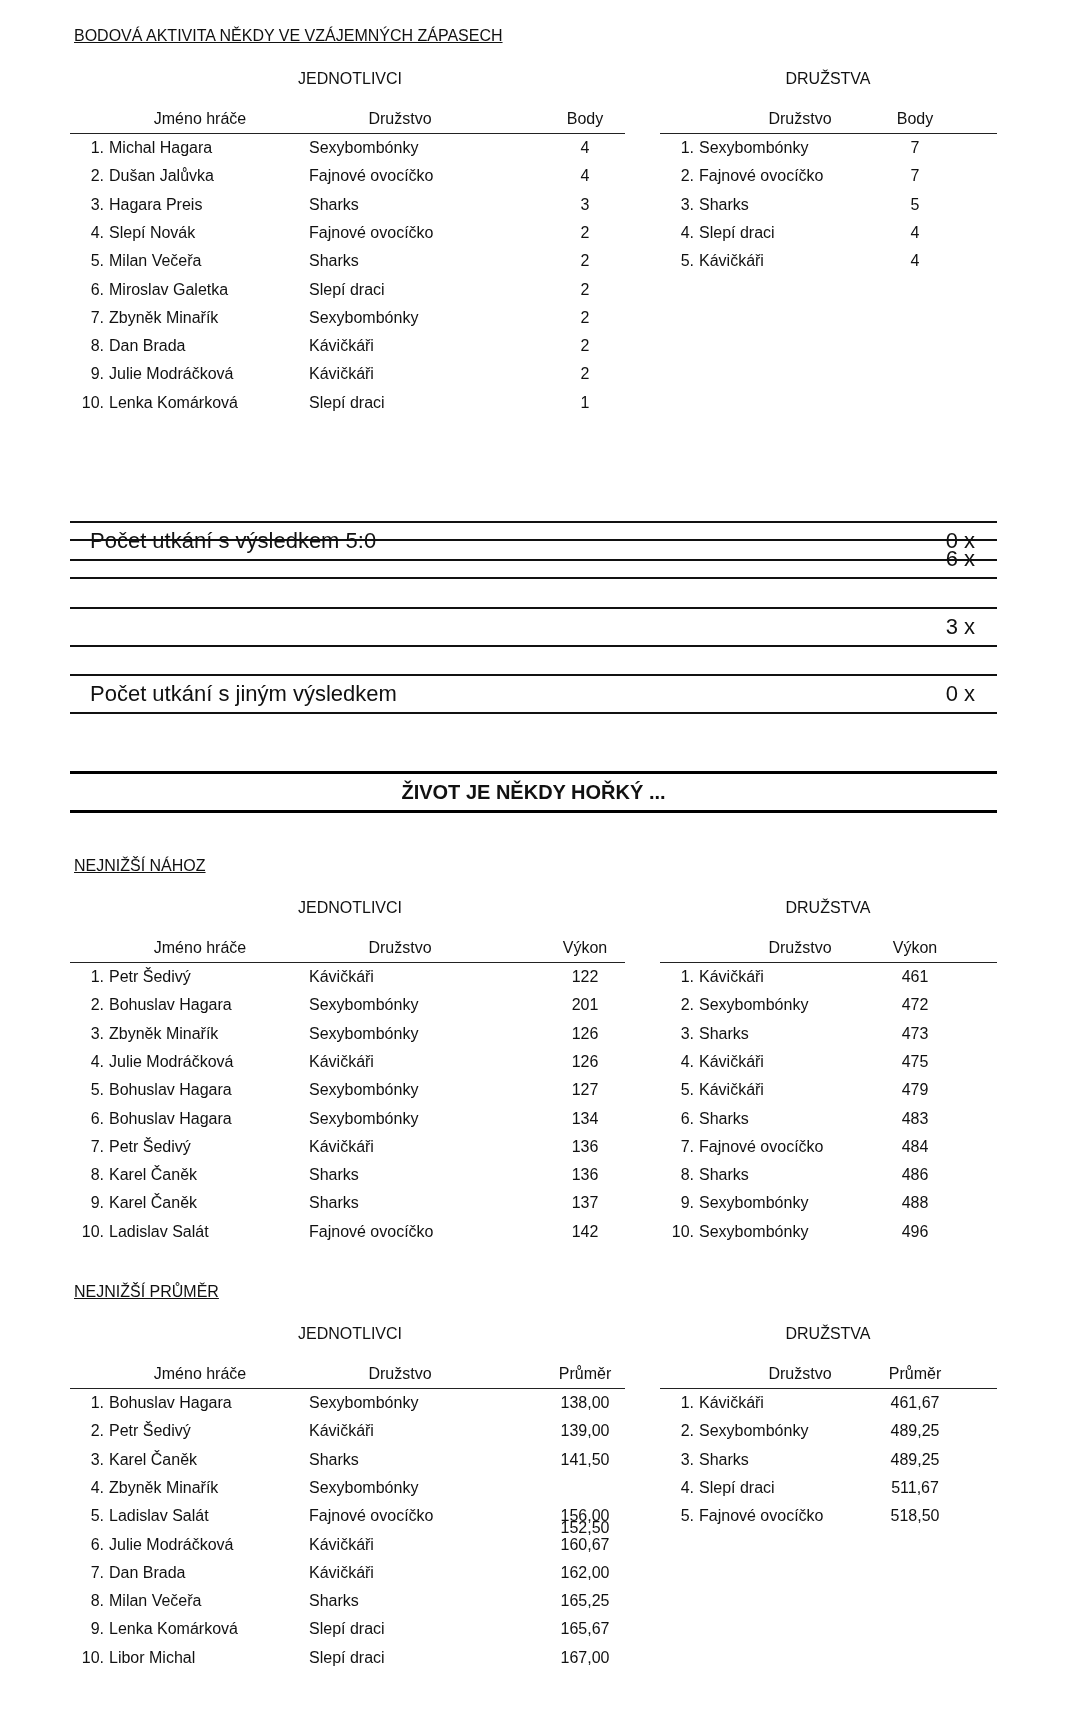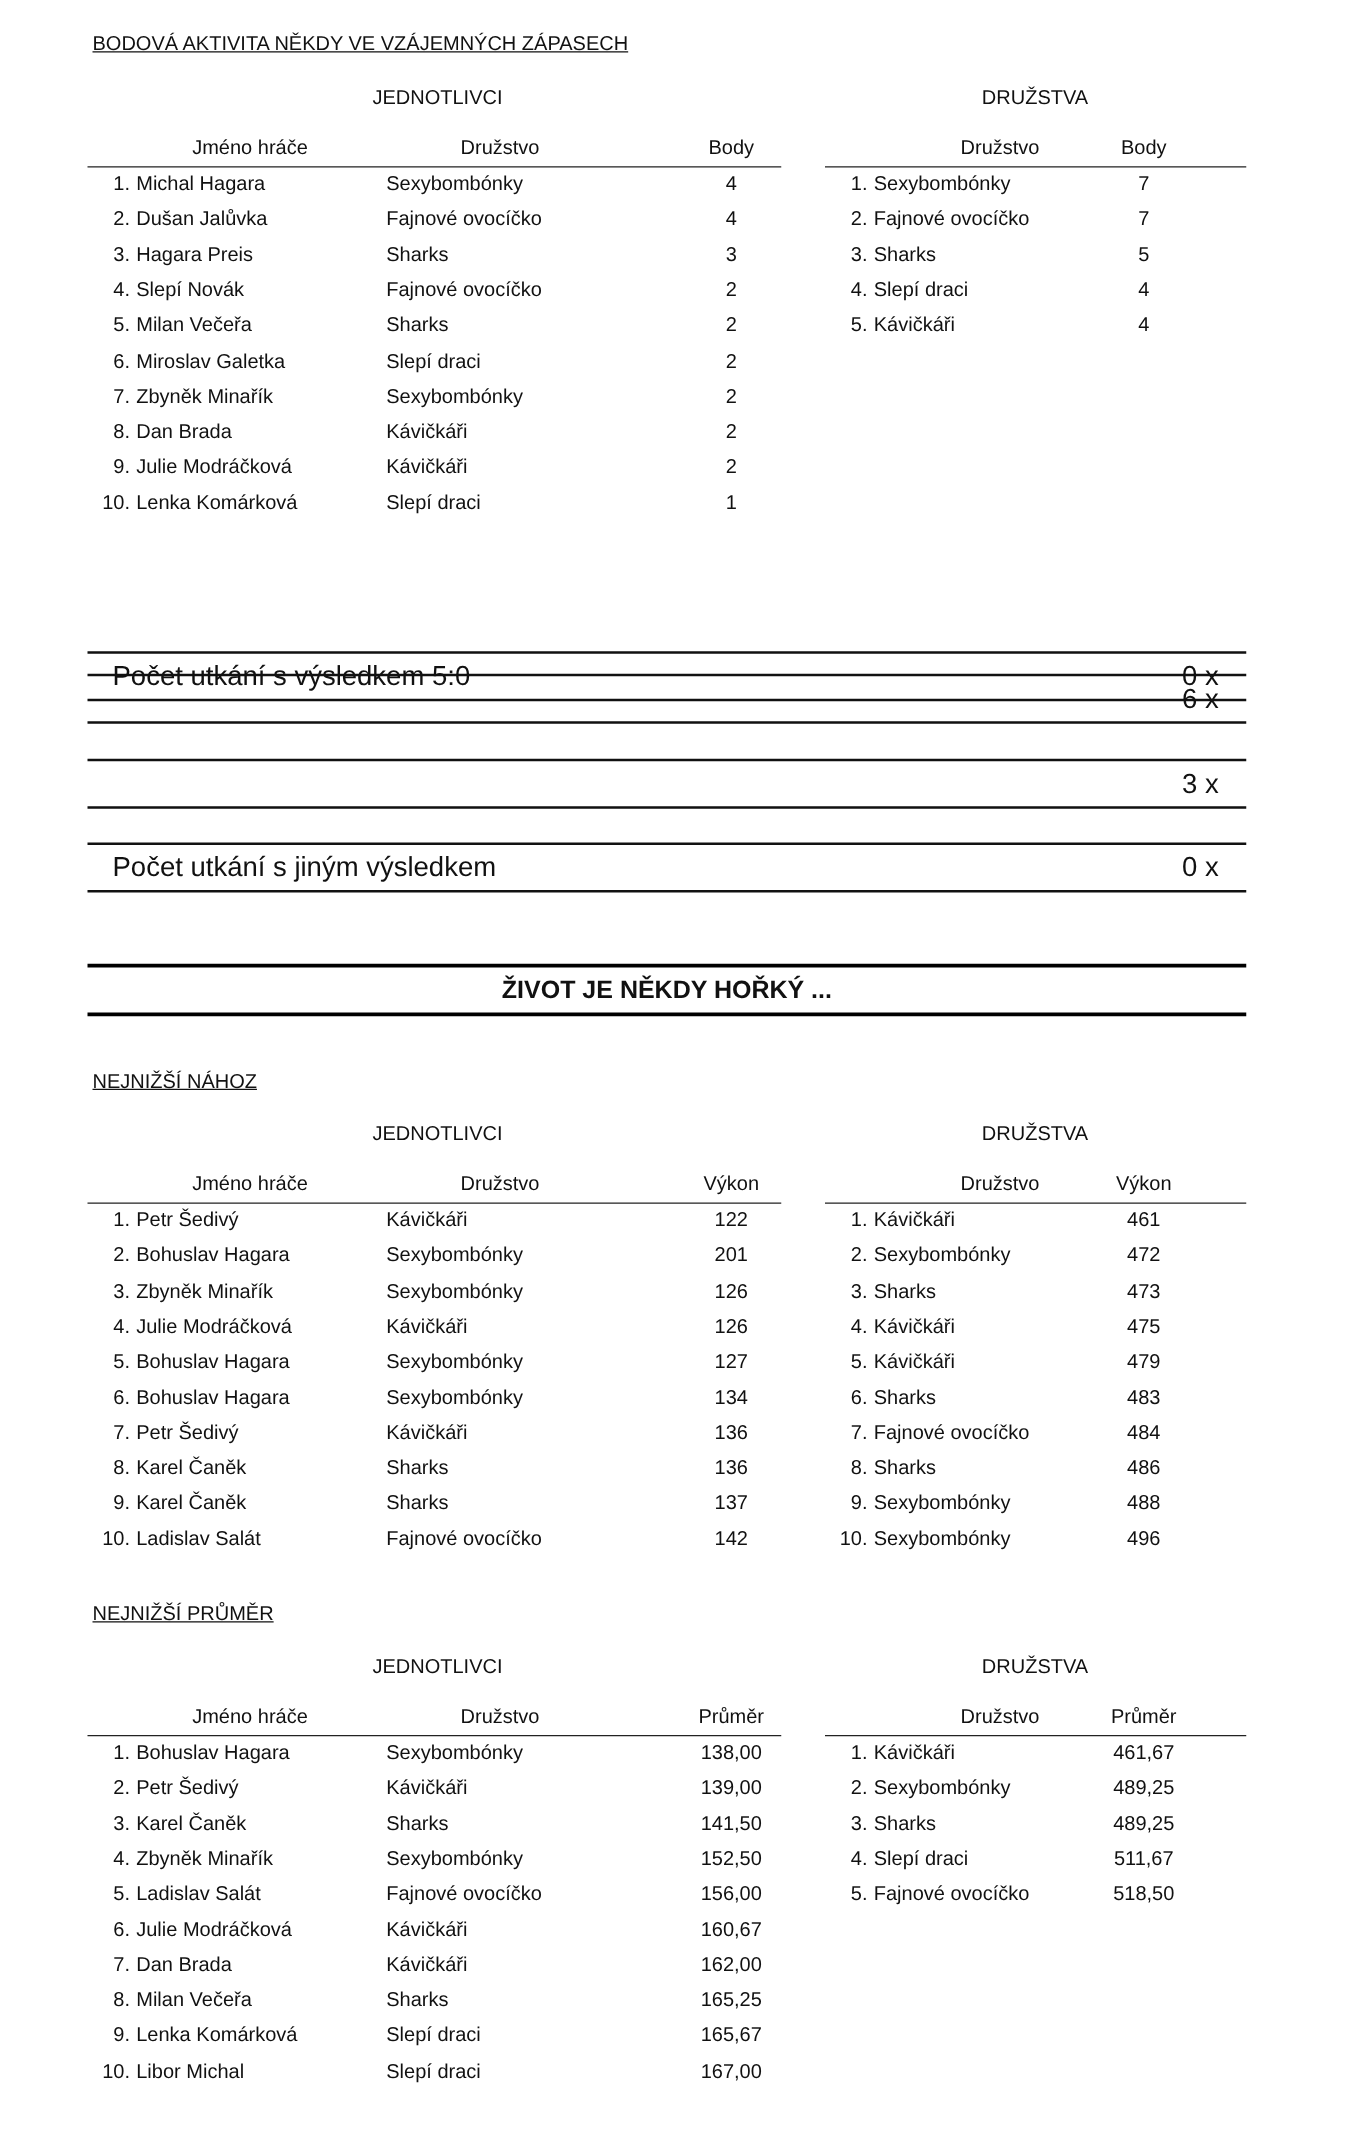--- a/index.html
+++ b/index.html
@@ -304,21 +304,21 @@
     <div class="row" style="top:190.6px;">
       <span class="rank" style="left:0; width:34px;">3.</span>
       <span class="name" style="left:39px;">Karel Čaněk</span>
       <span class="team" style="left:239px;">Sharks</span>
       <span class="val" style="left:475px; width:80px;">141,50</span>
     </div>
     <div class="row" style="top:218.9px;">
       <span class="rank" style="left:0; width:34px;">4.</span>
       <span class="name" style="left:39px;">Zbyněk Minařík</span>
       <span class="team" style="left:239px;">Sexybombónky</span>
-      <span class="val" style="left:475px; width:80px;">152,50</span>
+      <span class="val" style="left:475px; width:80px;margin-top:40px;">152,50</span>
     </div>
     <div class="row" style="top:247.2px;">
       <span class="rank" style="left:0; width:34px;">5.</span>
       <span class="name" style="left:39px;">Ladislav Salát</span>
       <span class="team" style="left:239px;">Fajnové ovocíčko</span>
       <span class="val" style="left:475px; width:80px;">156,00</span>
     </div>
     <div class="row" style="top:275.5px;">
       <span class="rank" style="left:0; width:34px;">6.</span>
       <span class="name" style="left:39px;">Julie Modráčková</span>

